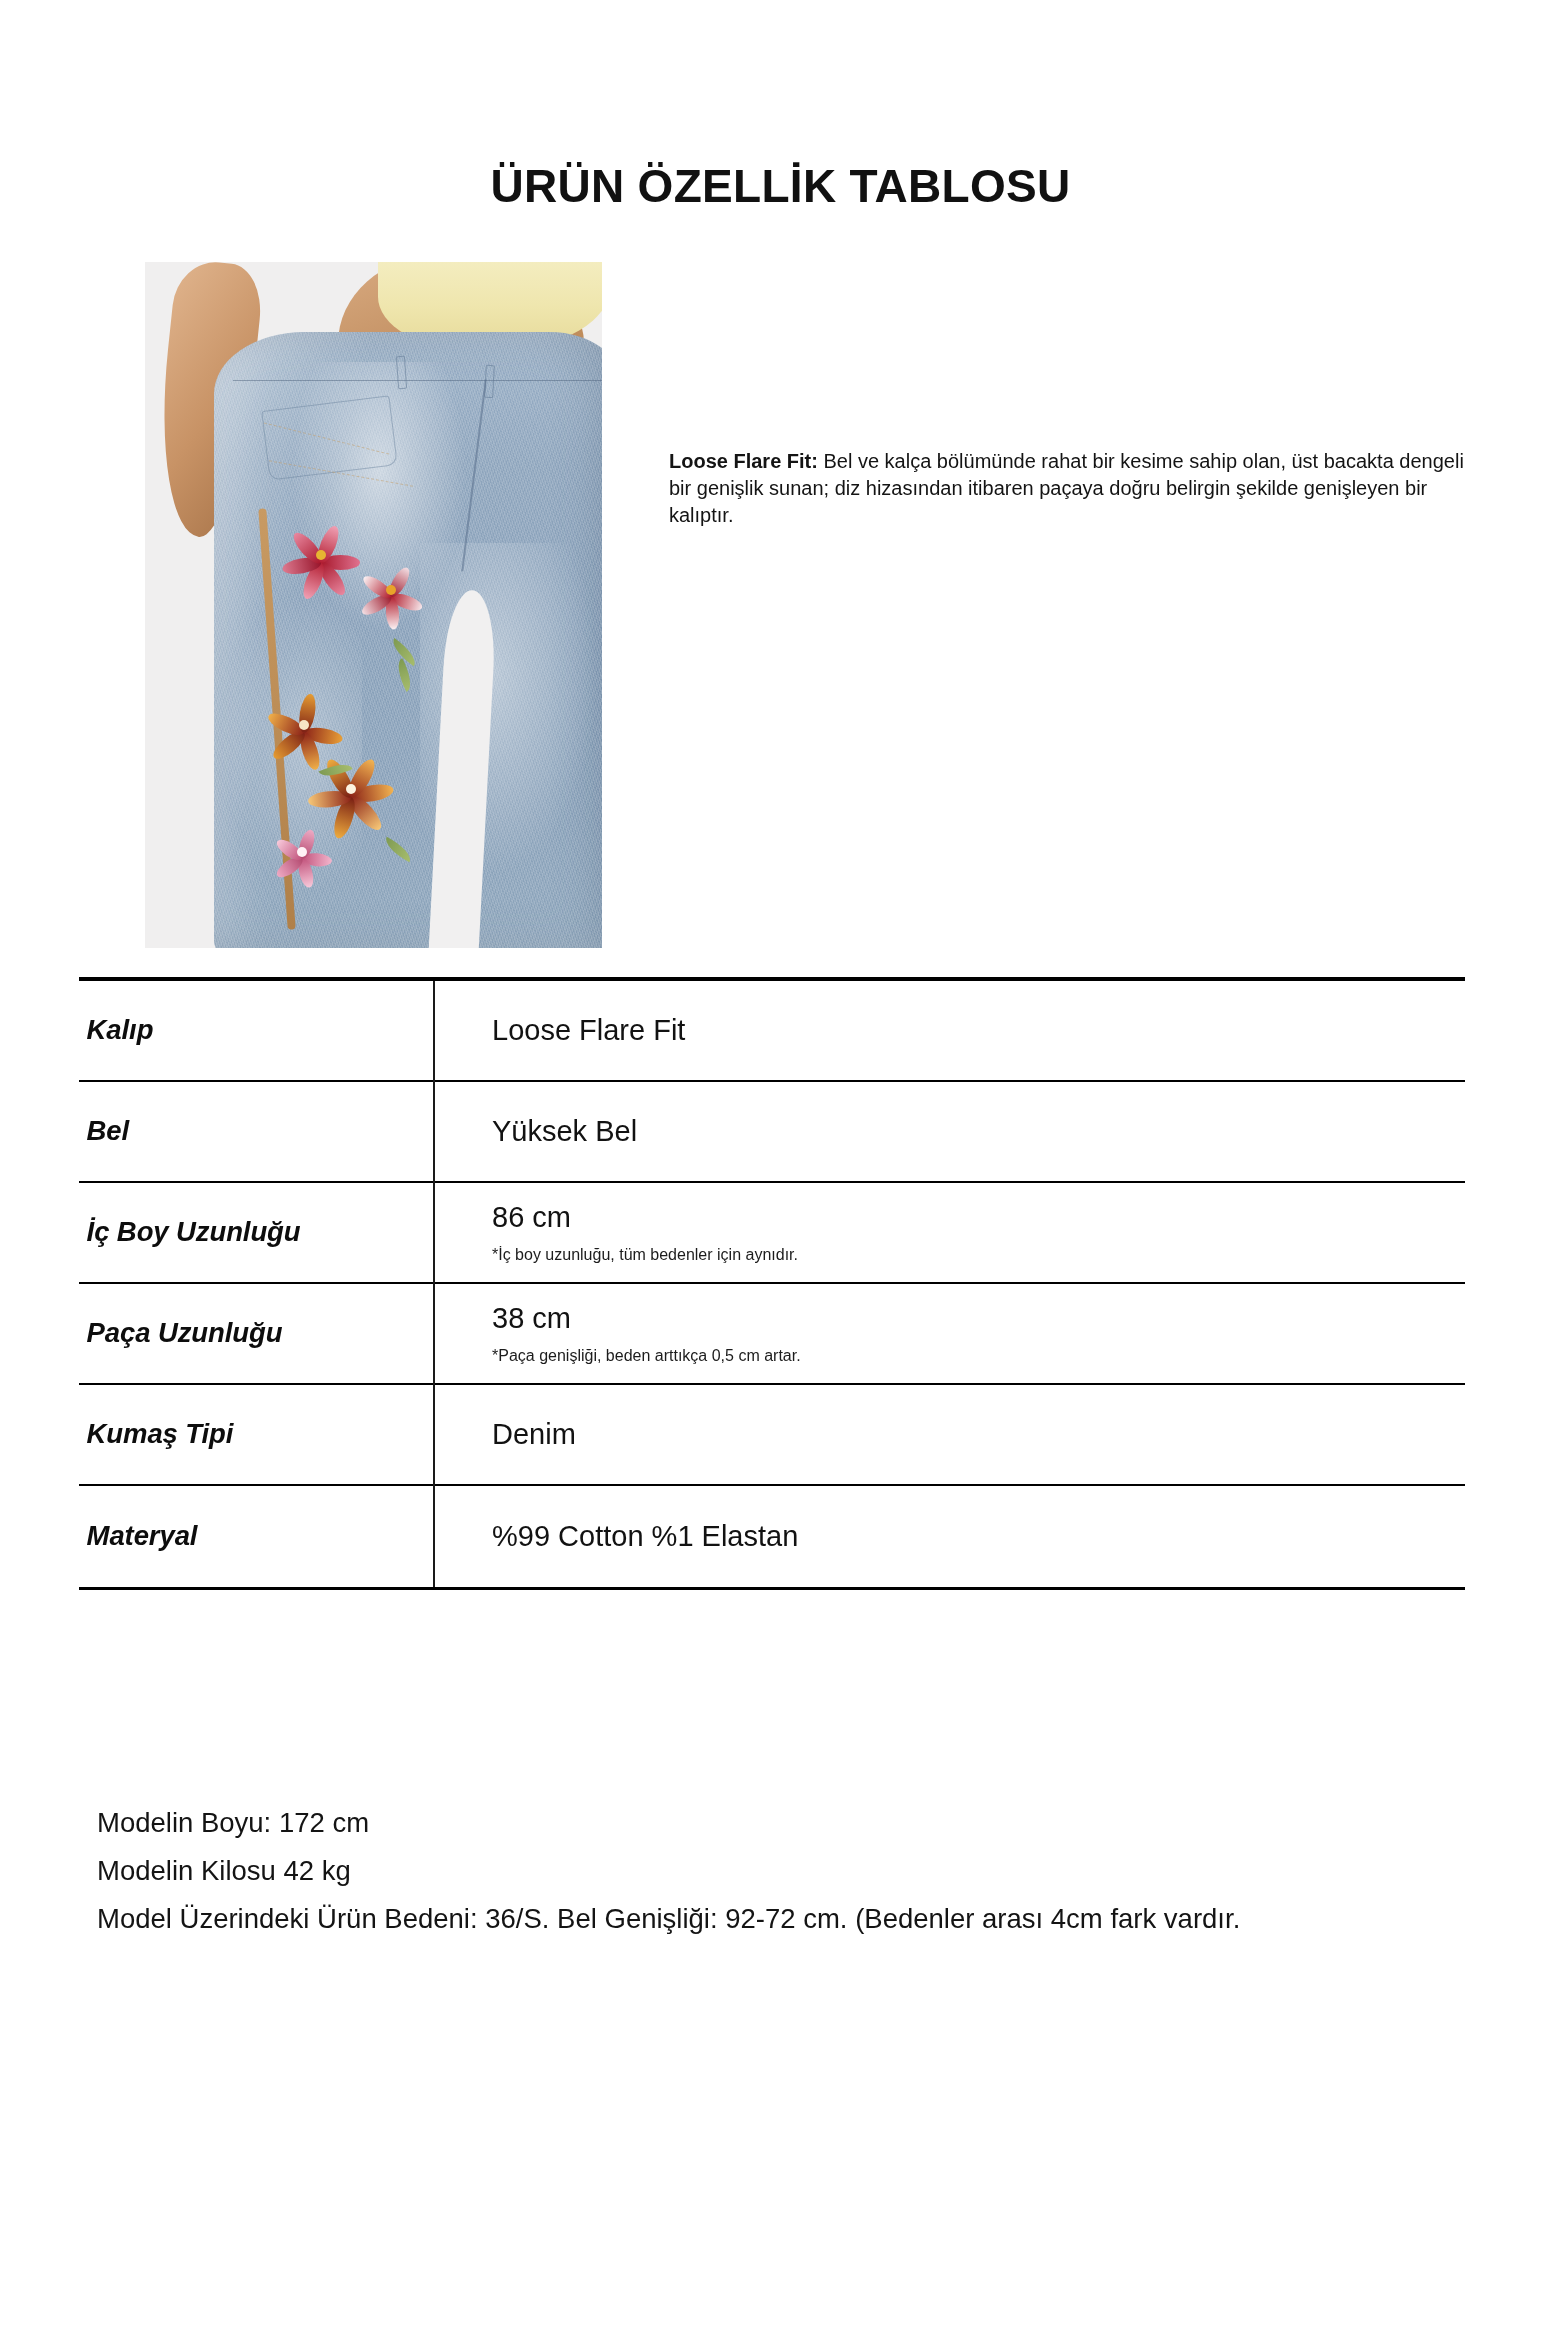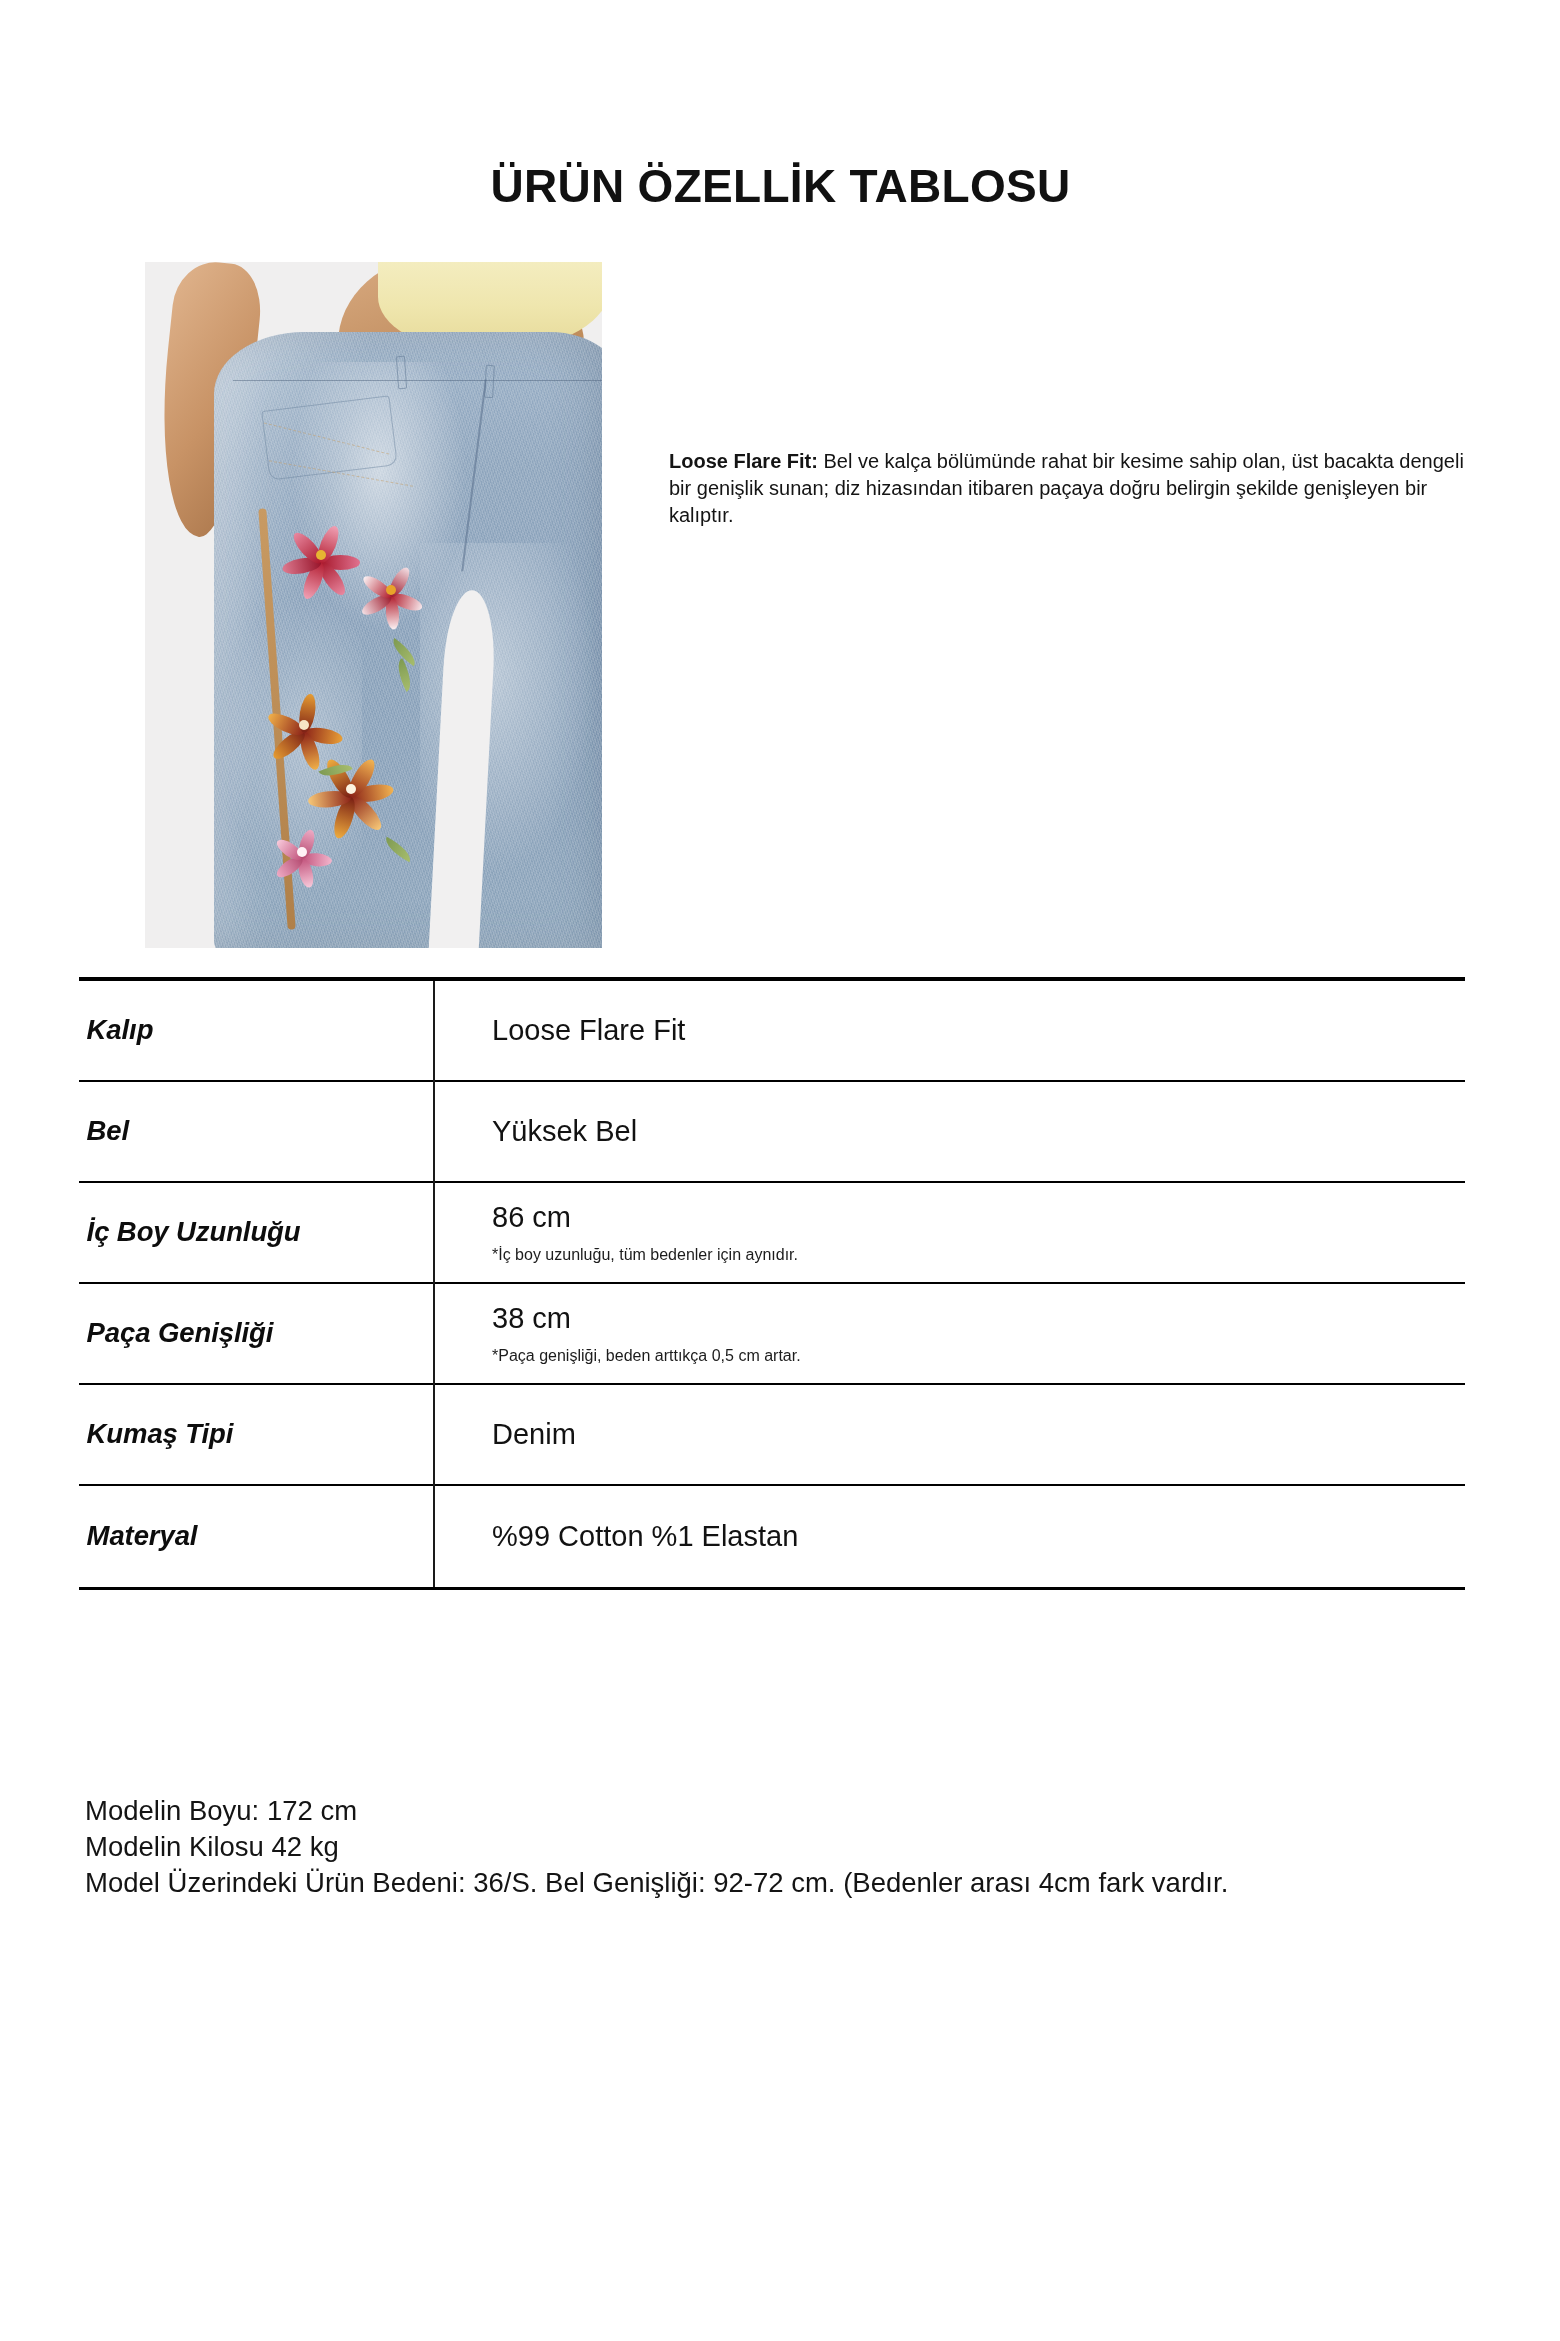--- a/index.html
+++ b/index.html
@@ -261,21 +261,21 @@
   
   .footer-notes {
     position: absolute;
     top: 1793px;
     left: 85px;
     width: 1417px;
     font-size: 27.5px;
     line-height: 1.31;
     color: #141414;
   }
-  .footer-notes p { margin: 0; }
+  .footer-notes p { margin: 12px; }
 </style>
 </head>
 <body>
 
 <h1 class="page-title">ÜRÜN ÖZELLİK TABLOSU</h1>
 
 <div class="hero">
   <div class="photo-bg"></div>
   <div class="skin-arm"></div>
   <div class="skin-torso"></div>
@@ -374,21 +374,21 @@
 
     <div class="spec-row">
       <div class="spec-label">İç Boy Uzunluğu</div>
       <div class="spec-value">
         <span>86 cm</span>
         <span class="note">*İç boy uzunluğu, tüm bedenler için aynıdır.</span>
       </div>
     </div>
 
     <div class="spec-row">
-      <div class="spec-label">Paça Genişliği</div>
+      <div class="spec-label">Paça Uzunluğu</div>
       <div class="spec-value">
         <span>38 cm</span>
         <span class="note">*Paça genişliği, beden arttıkça 0,5 cm artar.</span>
       </div>
     </div>
 
     <div class="spec-row">
       <div class="spec-label">Kumaş Tipi</div>
       <div class="spec-value">
         <span>Denim</span>

